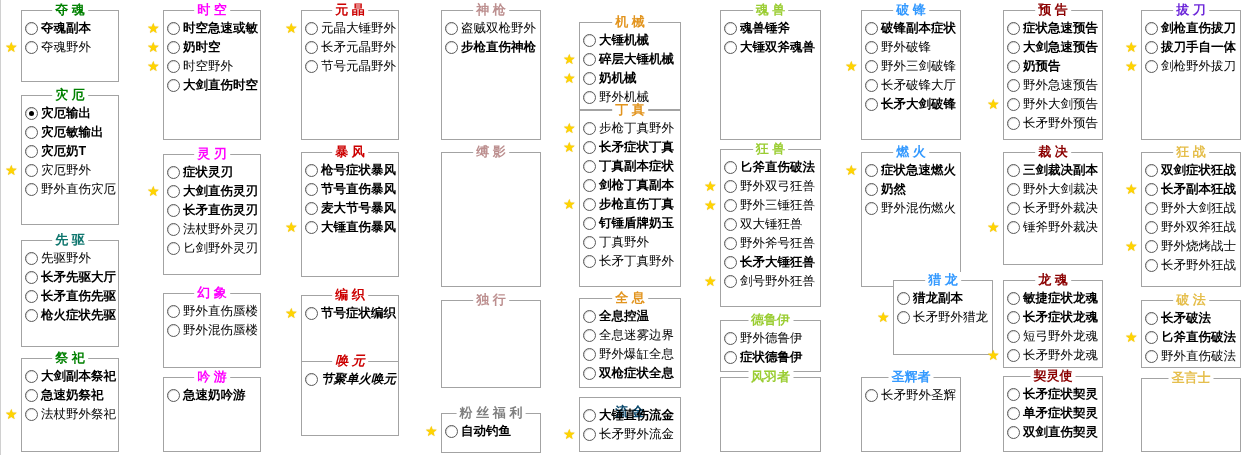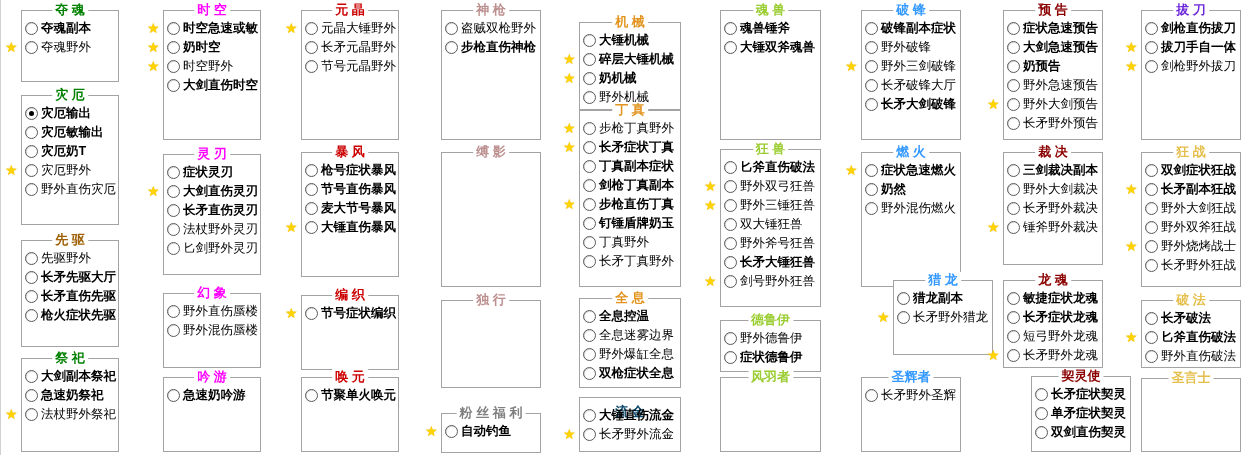--- a/index.html
+++ b/index.html
@@ -82,21 +82,21 @@
 
   <label class="option">
 
     <span class="radio"></span>
     <span class="option-label">野外直伤灾厄</span>
   </label>
 </div>
   </div>
 
   <div class="group" style="top: 240px; height: 107px; border-color: rgb(163, 163, 163);">
-    <div class="group-title" style="color: #a16207;">先 驱</div>
+    <div class="group-title" style="color: #0f766e;">先 驱</div>
     <div class="options">
   <label class="option">
 
     <span class="radio"></span>
     <span class="option-label">先驱野外</span>
   </label>
 
   <label class="option">
 
     <span class="radio"></span>
@@ -290,21 +290,21 @@
     <div class="group-title" style="color: rgb(204, 0, 0);">编 织</div>
     <div class="options">
   <label class="option">
     <span class="star" style="color: rgb(255, 212, 0);">★</span>
     <span class="radio"></span>
     <span class="option-label bold">节号症状编织</span>
   </label>
 </div>
   </div>
 
-  <div class="group" style="top: 377px; height: 75px; border-color: rgb(163, 163, 163);">
+  <div class="group" style="top: 361px; height: 75px; border-color: rgb(163, 163, 163); font-style: italic;">
     <div class="group-title" style="color: rgb(204, 0, 0);">唤 元</div>
     <div class="options">
   <label class="option">
 
     <span class="radio"></span>
     <span class="option-label bold">节聚单火唤元</span>
   </label>
 </div>
   </div>
 </div>
@@ -743,21 +743,21 @@
   </label>
 
   <label class="option">
     <span class="star" style="color: rgb(255, 212, 0);">★</span>
     <span class="radio"></span>
     <span class="option-label">长矛野外龙魂</span>
   </label>
 </div>
   </div>
 
-  <div class="group" style="top: 376px; height: 76px; border-color: rgb(163, 163, 163); margin-left: 28px;">
+  <div class="group" style="top: 376px; height: 76px; border-color: rgb(163, 163, 163);">
     <div class="group-title" style="color: rgb(139, 0, 0);">契灵使</div>
     <div class="options">
   <label class="option">
 
     <span class="radio"></span>
     <span class="option-label bold">长矛症状契灵</span>
   </label>
 
   <label class="option">
 

